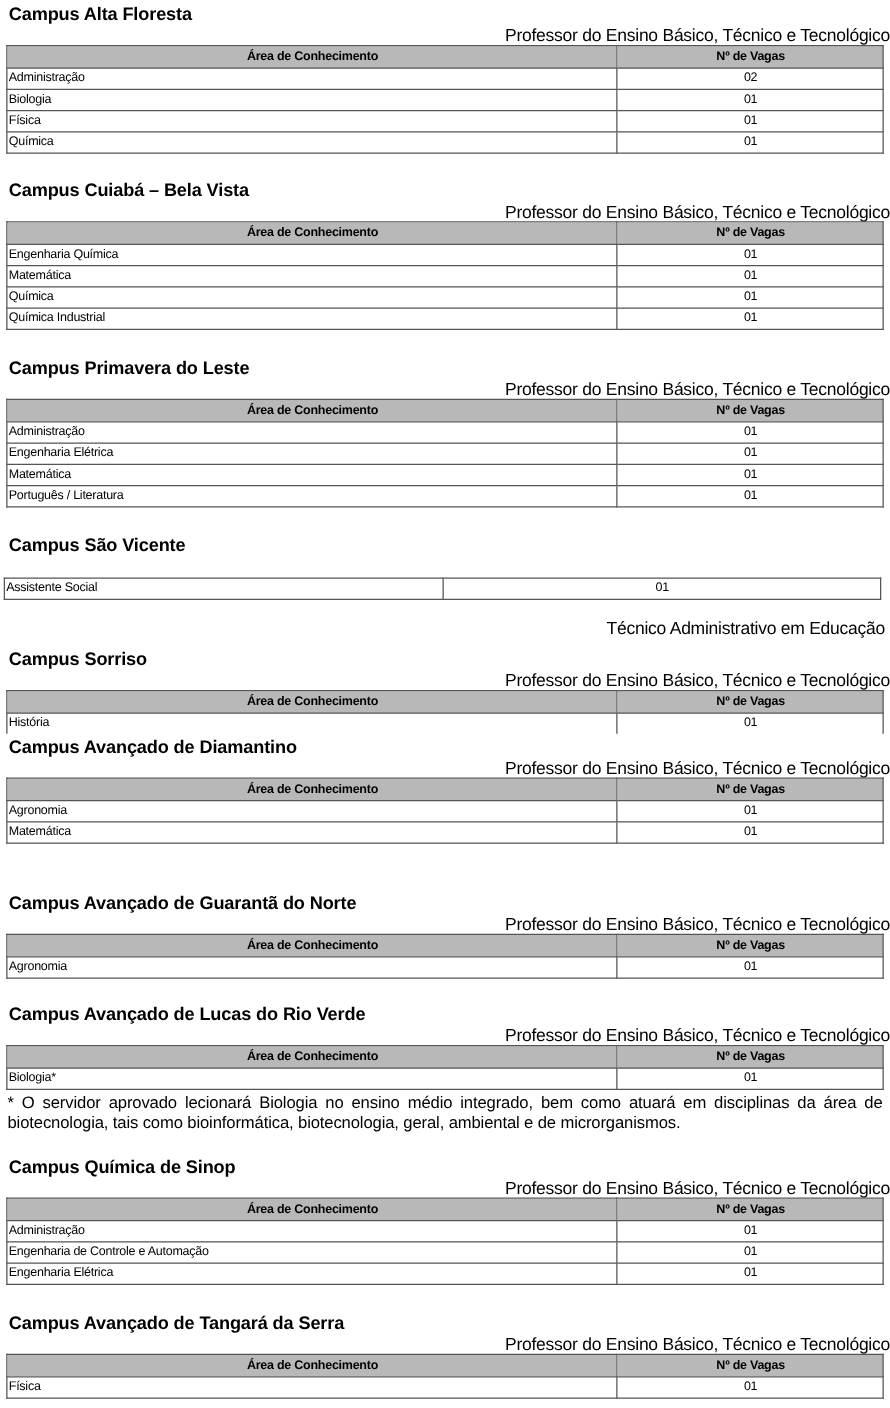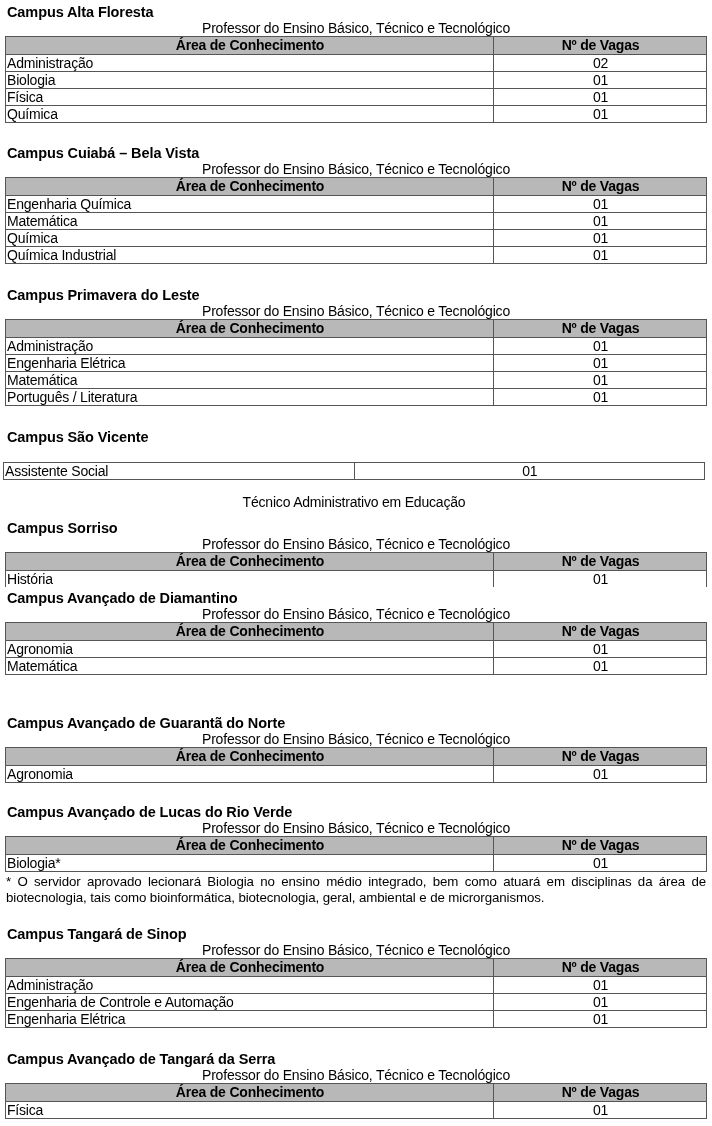--- a/index.html
+++ b/index.html
@@ -29,31 +29,31 @@
     line-height: 18px;
     white-space: nowrap;
     letter-spacing: -0.1px;
   }
   .campus-title .campus-word {
   }
   .subtitle {
     position: absolute;
     left: 0;
     width: 712px;
-    text-align: center;
+    text-align: right;
     font-size: 14px;
     line-height: 16px;
     white-space: nowrap;
     letter-spacing: -0.2px;
   }
   table.vagas {
     position: absolute;
     border-collapse: collapse;
     table-layout: fixed;
-    font-size: 14px;
+    font-size: 10px;
     letter-spacing: -0.2px;
   }
   table.vagas th,
   table.vagas td {
     border: 1.5px solid #555;
     padding: 0 0 0 1px;
     height: 16px;
     line-height: 16px;
     overflow: hidden;
     white-space: nowrap;
@@ -286,21 +286,21 @@
       <td class="num">01</td>
     </tr>
   </tbody>
     </table>
   <div class="footnote" style="top:71px;">* O servidor aprovado lecionará Biologia no ensino médio integrado, bem como atuará em disciplinas da área de biotecnologia, tais como bioinformática, biotecnologia, geral, ambiental e de microrganismos.</div>
 </div>
 
 <div class="section" style="top:925px;">
   <div class="campus-title">
     <span class="campus-word">Campus</span>
-    <span>Tangará de Sinop</span>
+    <span>Química de Sinop</span>
   </div>
   <div class="subtitle" style="top:17px;">Professor do Ensino Básico, Técnico e Tecnológico</div>
   <table class="vagas" style="top:33px;left:5px;width:702px;">
     <tbody>
         <tr>
       <th class="col-area">Área de Conhecimento</th>
       <th class="col-num">Nº de Vagas</th>
     </tr>
     <tr>
       <td>Administração</td>

